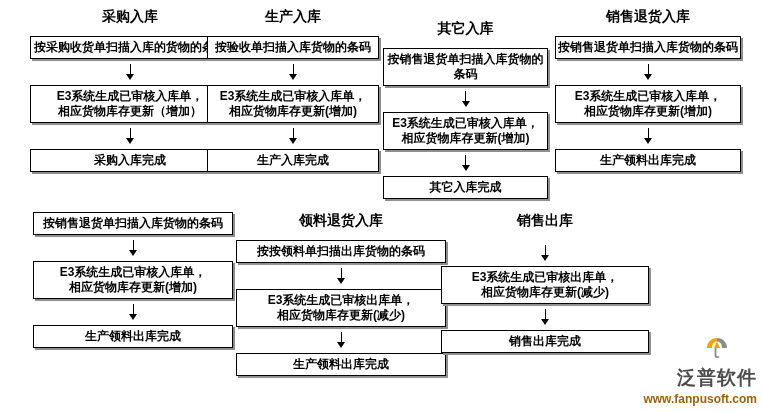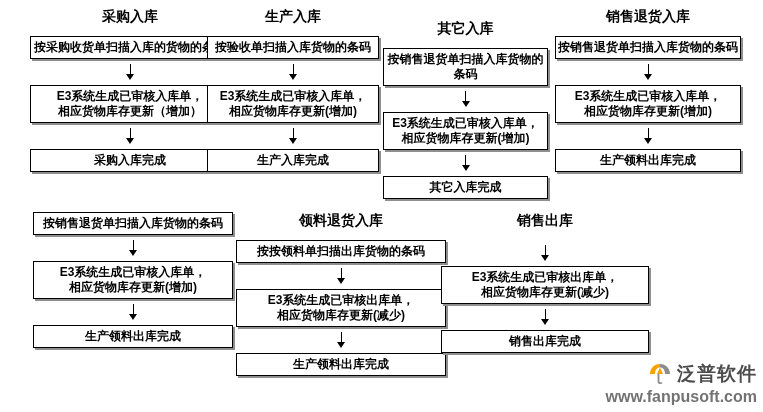--- a/index.html
+++ b/index.html
@@ -52,31 +52,31 @@
     display:block;
   }
   .proc-line { display:block; }
   .logo {
     position:absolute;
     right:6px; bottom:6px;
     display:flex;
     flex-direction:column;
     align-items:flex-end;
   }
-  .logo-top { display:flex; align-items:center; gap:5px; }
+  .logo-top { display:flex; align-items:center; gap:5px;flex-direction:column; }
   .logo-name {
     font-size:19px;
     font-weight:bold;
     color:#4d4d4d;
     letter-spacing:1px;
   }
   .logo-url {
-    font-size:16px;
-    font-weight:bold;
-    color:#737373;
+    font-size:12px;
+    font-weight:bold;
+    color:#a16207;
     margin-top:1px;
   }
 </style>
 </head>
 <body>
 
 <div class="canvas">
 
   <div class="flow" style="left:30px; top:8px; width:200px;">
     <div class="flow-title">采购入库</div>

